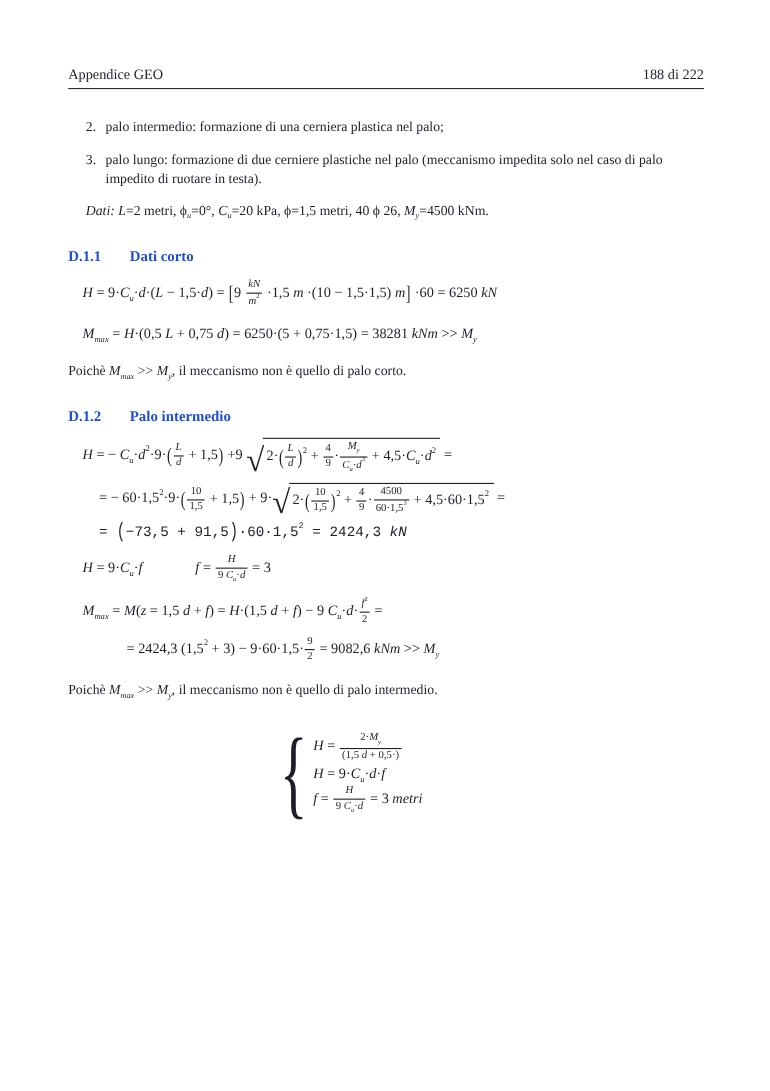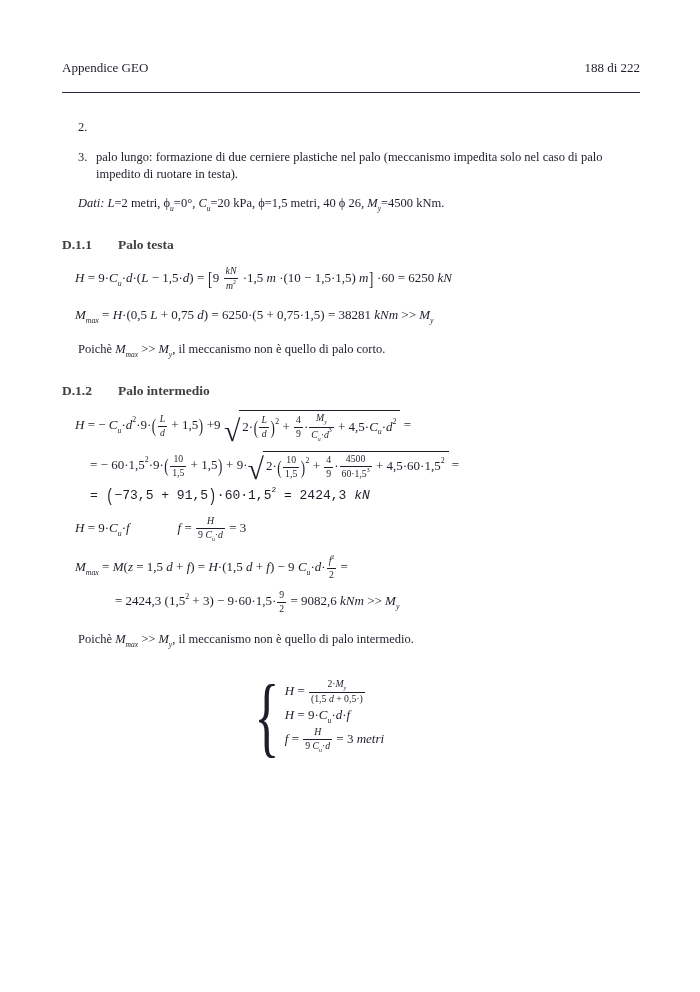--- a/index.html
+++ b/index.html
@@ -10,43 +10,43 @@
     color: #1e1e2a;
     font-family: "Liberation Serif", serif;
     padding: 60px 60px 0 62px;
     position: relative;
     overflow: hidden;
   }
   
   .header {
     display: flex; justify-content: space-between; align-items: center;
     font-size: 13px;
-    padding-bottom: 16px;
+    padding-bottom: 4px;
     border-bottom: 1.4px solid #2a2a38;
   }
   
   .intro-list { margin-top: 26px; padding-left: 16px; }
   .list-item { display: flex; font-size: 12.5px; line-height: 1.35; margin-bottom: 13px; }
   .li-num { width: 18px; flex: 0 0 18px; }
   .li-text { max-width: 538px; }
   
   .sec-heading { display: flex; margin-top: 30px; font-size: 17.5px; font-weight: bold; line-height: 1.6; color: #10101e; }
   .sec-num { width: 53px; flex: 0 0 53px; }
   .sec-sub { font-style: italic; }
   
   .dati { margin-top: 13px; margin-left: 16px; font-size: 12.5px; }
   
-  .subsec-heading { display: flex; margin-top: 25px; font-size: 13.5px; font-weight: bold; color: #404040; }
+  .subsec-heading { display: flex; margin-top: 25px; font-size: 13.5px; font-weight: bold; color: #1d4ed8; }
   .subsec-num { width: 56px; flex: 0 0 56px; }
   
   .math { white-space: nowrap; }
   .formula { margin-left: 13px; font-size: 13px; }
   .f-corto-h  { margin-top: 13px; }
   .f-corto-m  { margin-top: 15px; }
-  .note { margin-top: 17px; margin-left: 16px; font-size: 12.5px; }
+  .note { margin-top: 17px; font-size: 12.5px; }
   .f-int-1  { margin-top: 11px; }
   .f-int-2  { margin-top: 9px;  margin-left: 28px; }
   .f-int-3  { margin-top: 7px;  margin-left: 28px; font-family: Liberation Mono, monospace; }
   .f-int-hf { margin-top: 13px; }
   .f-int-m1 { margin-top: 13px; }
   .f-int-m2 { margin-top: 9px;  margin-left: 53px; }
   
   .system { display: flex; align-items: center; margin-top: 30px; margin-left: 190px; }
   .brace { font-size: 62px; line-height: 1; transform: scale(0.85, 1.45); transform-origin: center; margin-right: 3px; }
   .sys-lines { display: flex; flex-direction: column; gap: 2px; font-size: 13px; }
@@ -68,33 +68,34 @@
 <div class="page">
 
   <div class="header">
     <span>Appendice GEO</span>
     <span>188 di 222</span>
   </div>
 
   <div class="intro-list">
     <div class="list-item">
       <span class="li-num">2.</span>
+      <span class="li-text">palo intermedio: formazione di una cerniera plastica nel palo;</span>
     </div>
     <div class="list-item">
       <span class="li-num">3.</span>
       <span class="li-text">palo lungo: formazione di due cerniere plastiche nel palo (meccanismo impedita solo nel caso di palo impedito di ruotare in testa).</span>
     </div>
   </div>
 
 
   <div class="dati math"><span class="mv">Dati:</span><span class="mr"> </span><span class="mv">L</span><span class="mr">=2 metri, ϕ</span><sub class="ms">u</sub><span class="mr">=0°, </span><span class="mv">C</span><sub class="ms">u</sub><span class="mr">=20 kPa, ϕ=1,5 metri, 40 ϕ 26, </span><span class="mv">M</span><sub class="ms">y</sub><span class="mr">=4500 kNm.</span></div>
 
   <div class="subsec-heading">
     <span class="subsec-num">D.1.1</span>
-    <span>Palo testa</span>
+    <span>Dati corto</span>
   </div>
   <div class="formula math f-corto-h"><span class="mv">H</span><span class="mr"> = 9·</span><span class="mv">C</span><sub class="ms">u</sub><span class="mr">·</span><span class="mv">d</span><span class="mr">·(</span><span class="mv">L</span><span class="mr"> − 1,5·</span><span class="mv">d</span><span class="mr">) = </span><span class="mbig">[</span><span class="mgrp"><span class="mr">9 </span><span class="mfrac"><span class="mnum"><span class="mv">kN</span></span><span class="mden"><span class="mv">m</span><sup class="mS">2</sup></span></span><span class="mr"> ·1,5 </span><span class="mv">m</span><span class="mr"> ·(10 − 1,5·1,5) </span><span class="mv">m</span></span><span class="mbig">]</span><span class="mr"> ·60 = 6250 </span><span class="mv">kN</span></div>
   <div class="formula math f-corto-m"><span class="mv">M</span><sub class="ms">max</sub><span class="mr"> = </span><span class="mv">H</span><span class="mr">·(0,5 </span><span class="mv">L</span><span class="mr"> + 0,75 </span><span class="mv">d</span><span class="mr">) = 6250·(5 + 0,75·1,5) = 38281 </span><span class="mv">kNm</span><span class="mr"> &gt;&gt; </span><span class="mv">M</span><sub class="ms">y</sub></div>
   <div class="note math"><span class="mr">Poichè </span><span class="mv">M</span><sub class="ms">max</sub><span class="mr"> &gt;&gt; </span><span class="mv">M</span><sub class="ms">y</sub><span class="mr">, il meccanismo non è quello di palo corto.</span></div>
 
   <div class="subsec-heading">
     <span class="subsec-num">D.1.2</span>
     <span>Palo intermedio</span>
   </div>
   <div class="formula math f-int-1"><span class="mv">H</span><span class="mr"> = − </span><span class="mv">C</span><sub class="ms">u</sub><span class="mr">·</span><span class="mv">d</span><sup class="mS">2</sup><span class="mr">·9·</span><span class="mbig">(</span><span class="mgrp"><span class="mfrac"><span class="mnum"><span class="mv">L</span></span><span class="mden"><span class="mv">d</span></span></span><span class="mr"> + 1,5</span></span><span class="mbig">)</span><span class="mr"> +9 </span><span class="msqrt">

